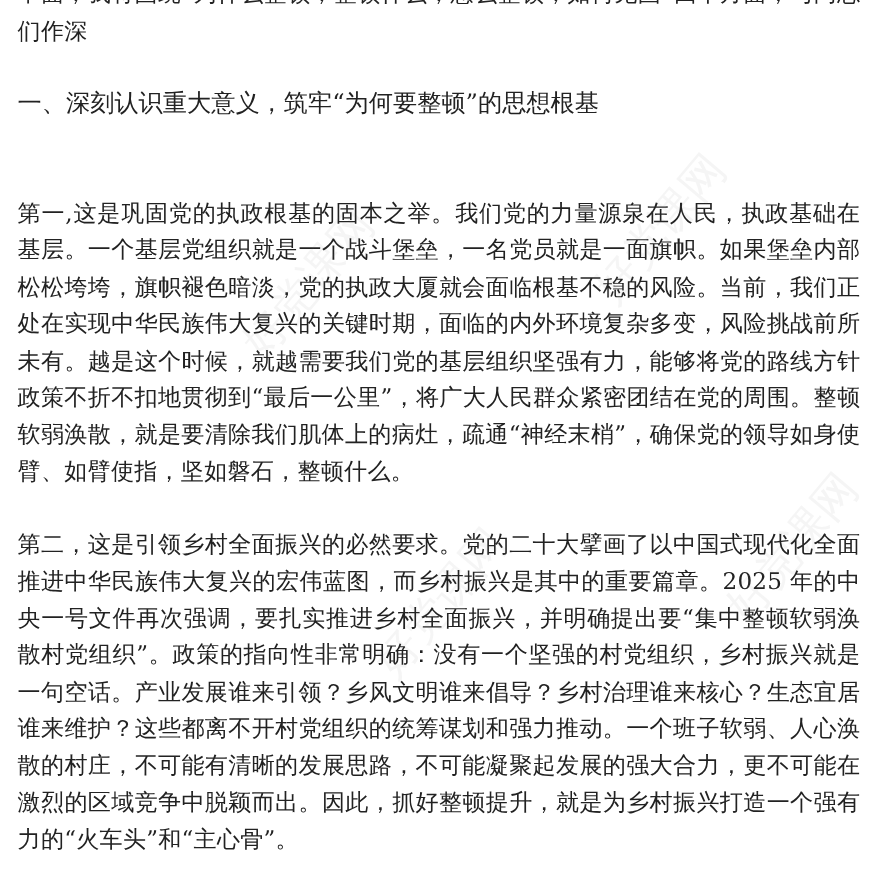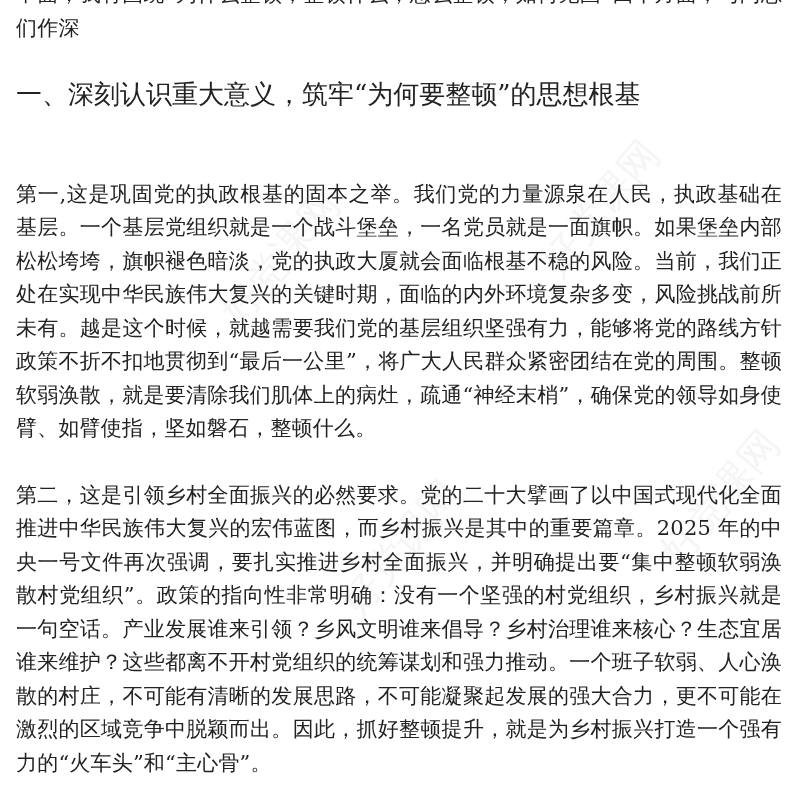--- a/index.html
+++ b/index.html
@@ -29,21 +29,21 @@
       text-align: justify;
       text-justify: inter-character;
       letter-spacing: 0.2px;
       word-break: break-all;
     }
     .gap {
       height: 33px;
     }
     .heading {
       margin: 0 0 0 16px;
-      font-size: 26px;
+      font-size: 22px;
       line-height: 33.5px;
     }
     .watermark {
       position: absolute;
       font-size: 40px;
       color: rgba(120,120,120,0.07);
       transform: rotate(-50deg);
       white-space: nowrap;
       pointer-events: none;
       font-family: "DejaVu Sans", sans-serif;

